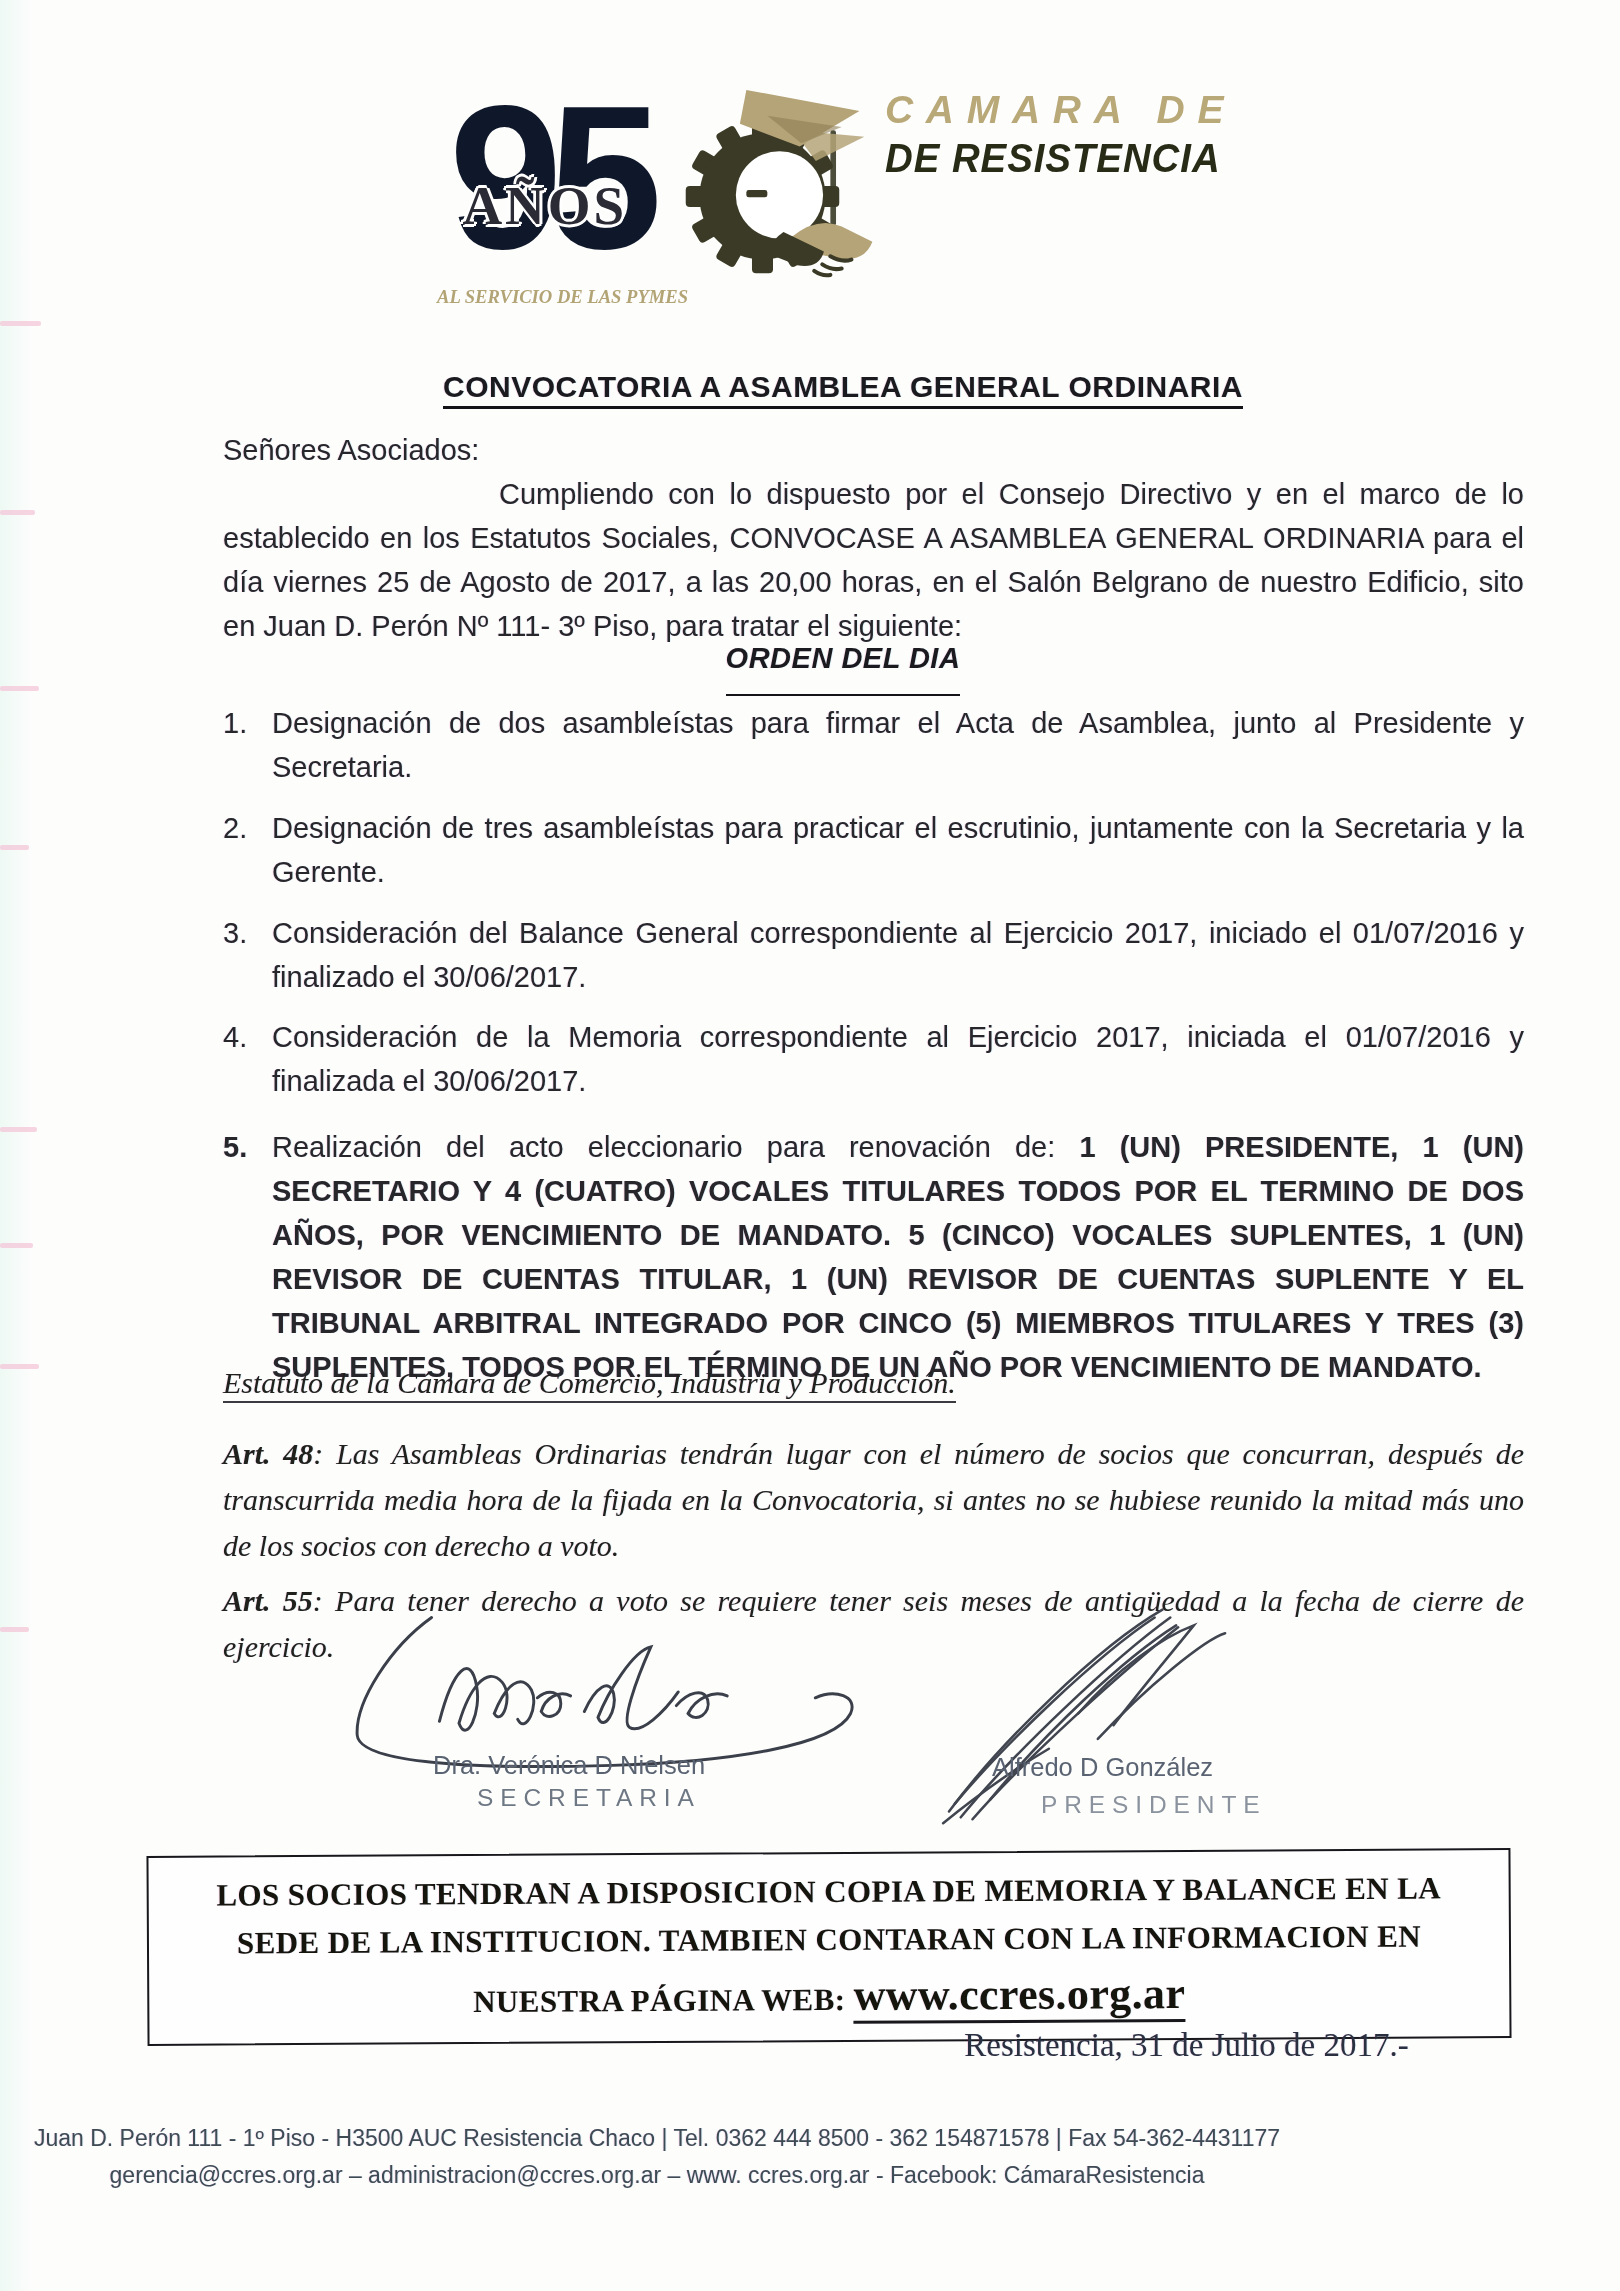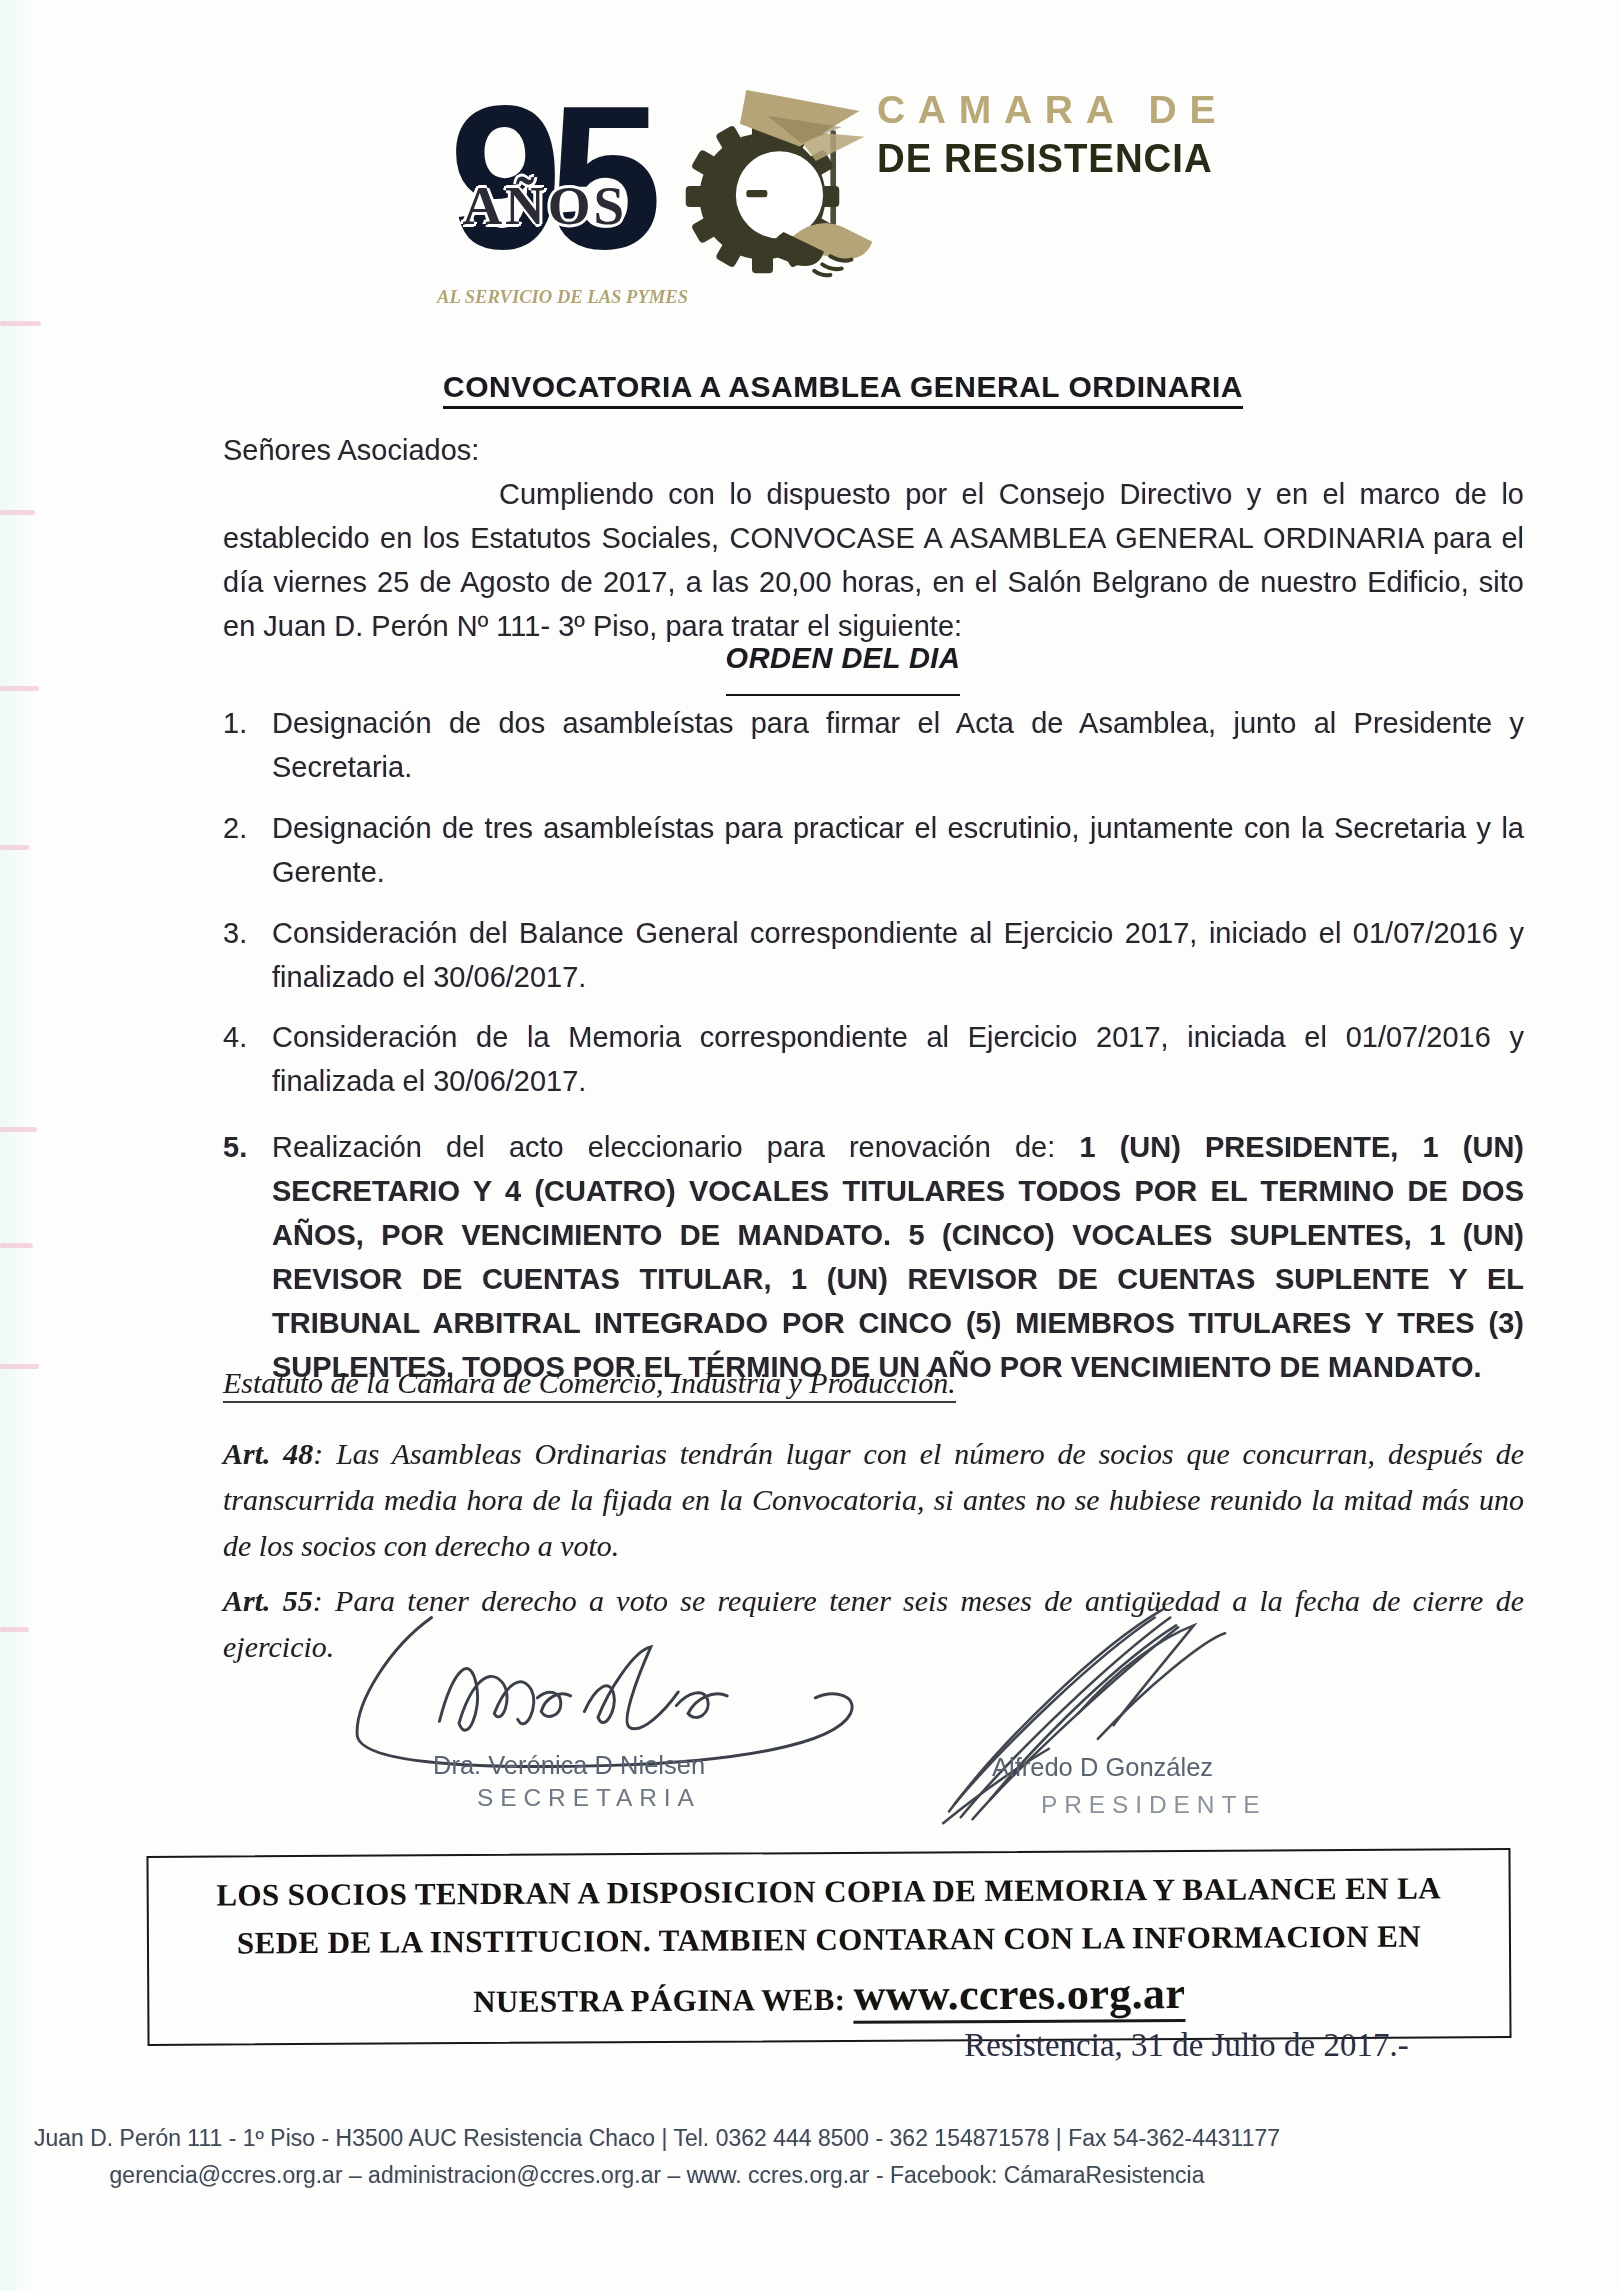--- a/index.html
+++ b/index.html
@@ -31,21 +31,21 @@
     font-family:"Liberation Serif",serif;font-weight:bold;
     font-size:55px;letter-spacing:2.9px;color:#2b2b35;
     text-shadow:-2.9px 0 0 #fff,2.9px 0 0 #fff,0 -2.9px 0 #fff,0 2.9px 0 #fff,-2px -2px 0 #fff,2px 2px 0 #fff;
   }
   .logo-tagline{
     position:absolute;left:0px;top:225px;width:255px;
     font-family:"Liberation Serif",serif;font-style:italic;font-weight:bold;
     font-size:18.6px;color:#b3a476;letter-spacing:0px;white-space:nowrap;
   }
   .logo-mark{flex:0 0 auto;margin-left:2px;margin-top:5.9px;}
-  .logo-text{margin-left:3px;padding-top:27.4px;flex:0 0 auto;}
+  .logo-text{margin-left:11px;padding-top:27.4px;flex:0 0 auto;font-style:italic;}
   .logo-camara{
     font-weight:bold;font-size:39px;letter-spacing:12.7px;color:#b9a878;white-space:nowrap;
   }
   .logo-comercio{
     font-family:"Liberation Serif",serif;font-weight:bold;
     font-size:65px;line-height:65px;color:#23260f;letter-spacing:1px;margin-top:3.9px;white-space:nowrap;
   }
   .logo-deres{
     font-weight:bold;font-size:40px;color:#282b15;letter-spacing:1px;margin-top:3.9px;
     transform:scaleX(.96);transform-origin:left;white-space:nowrap;

